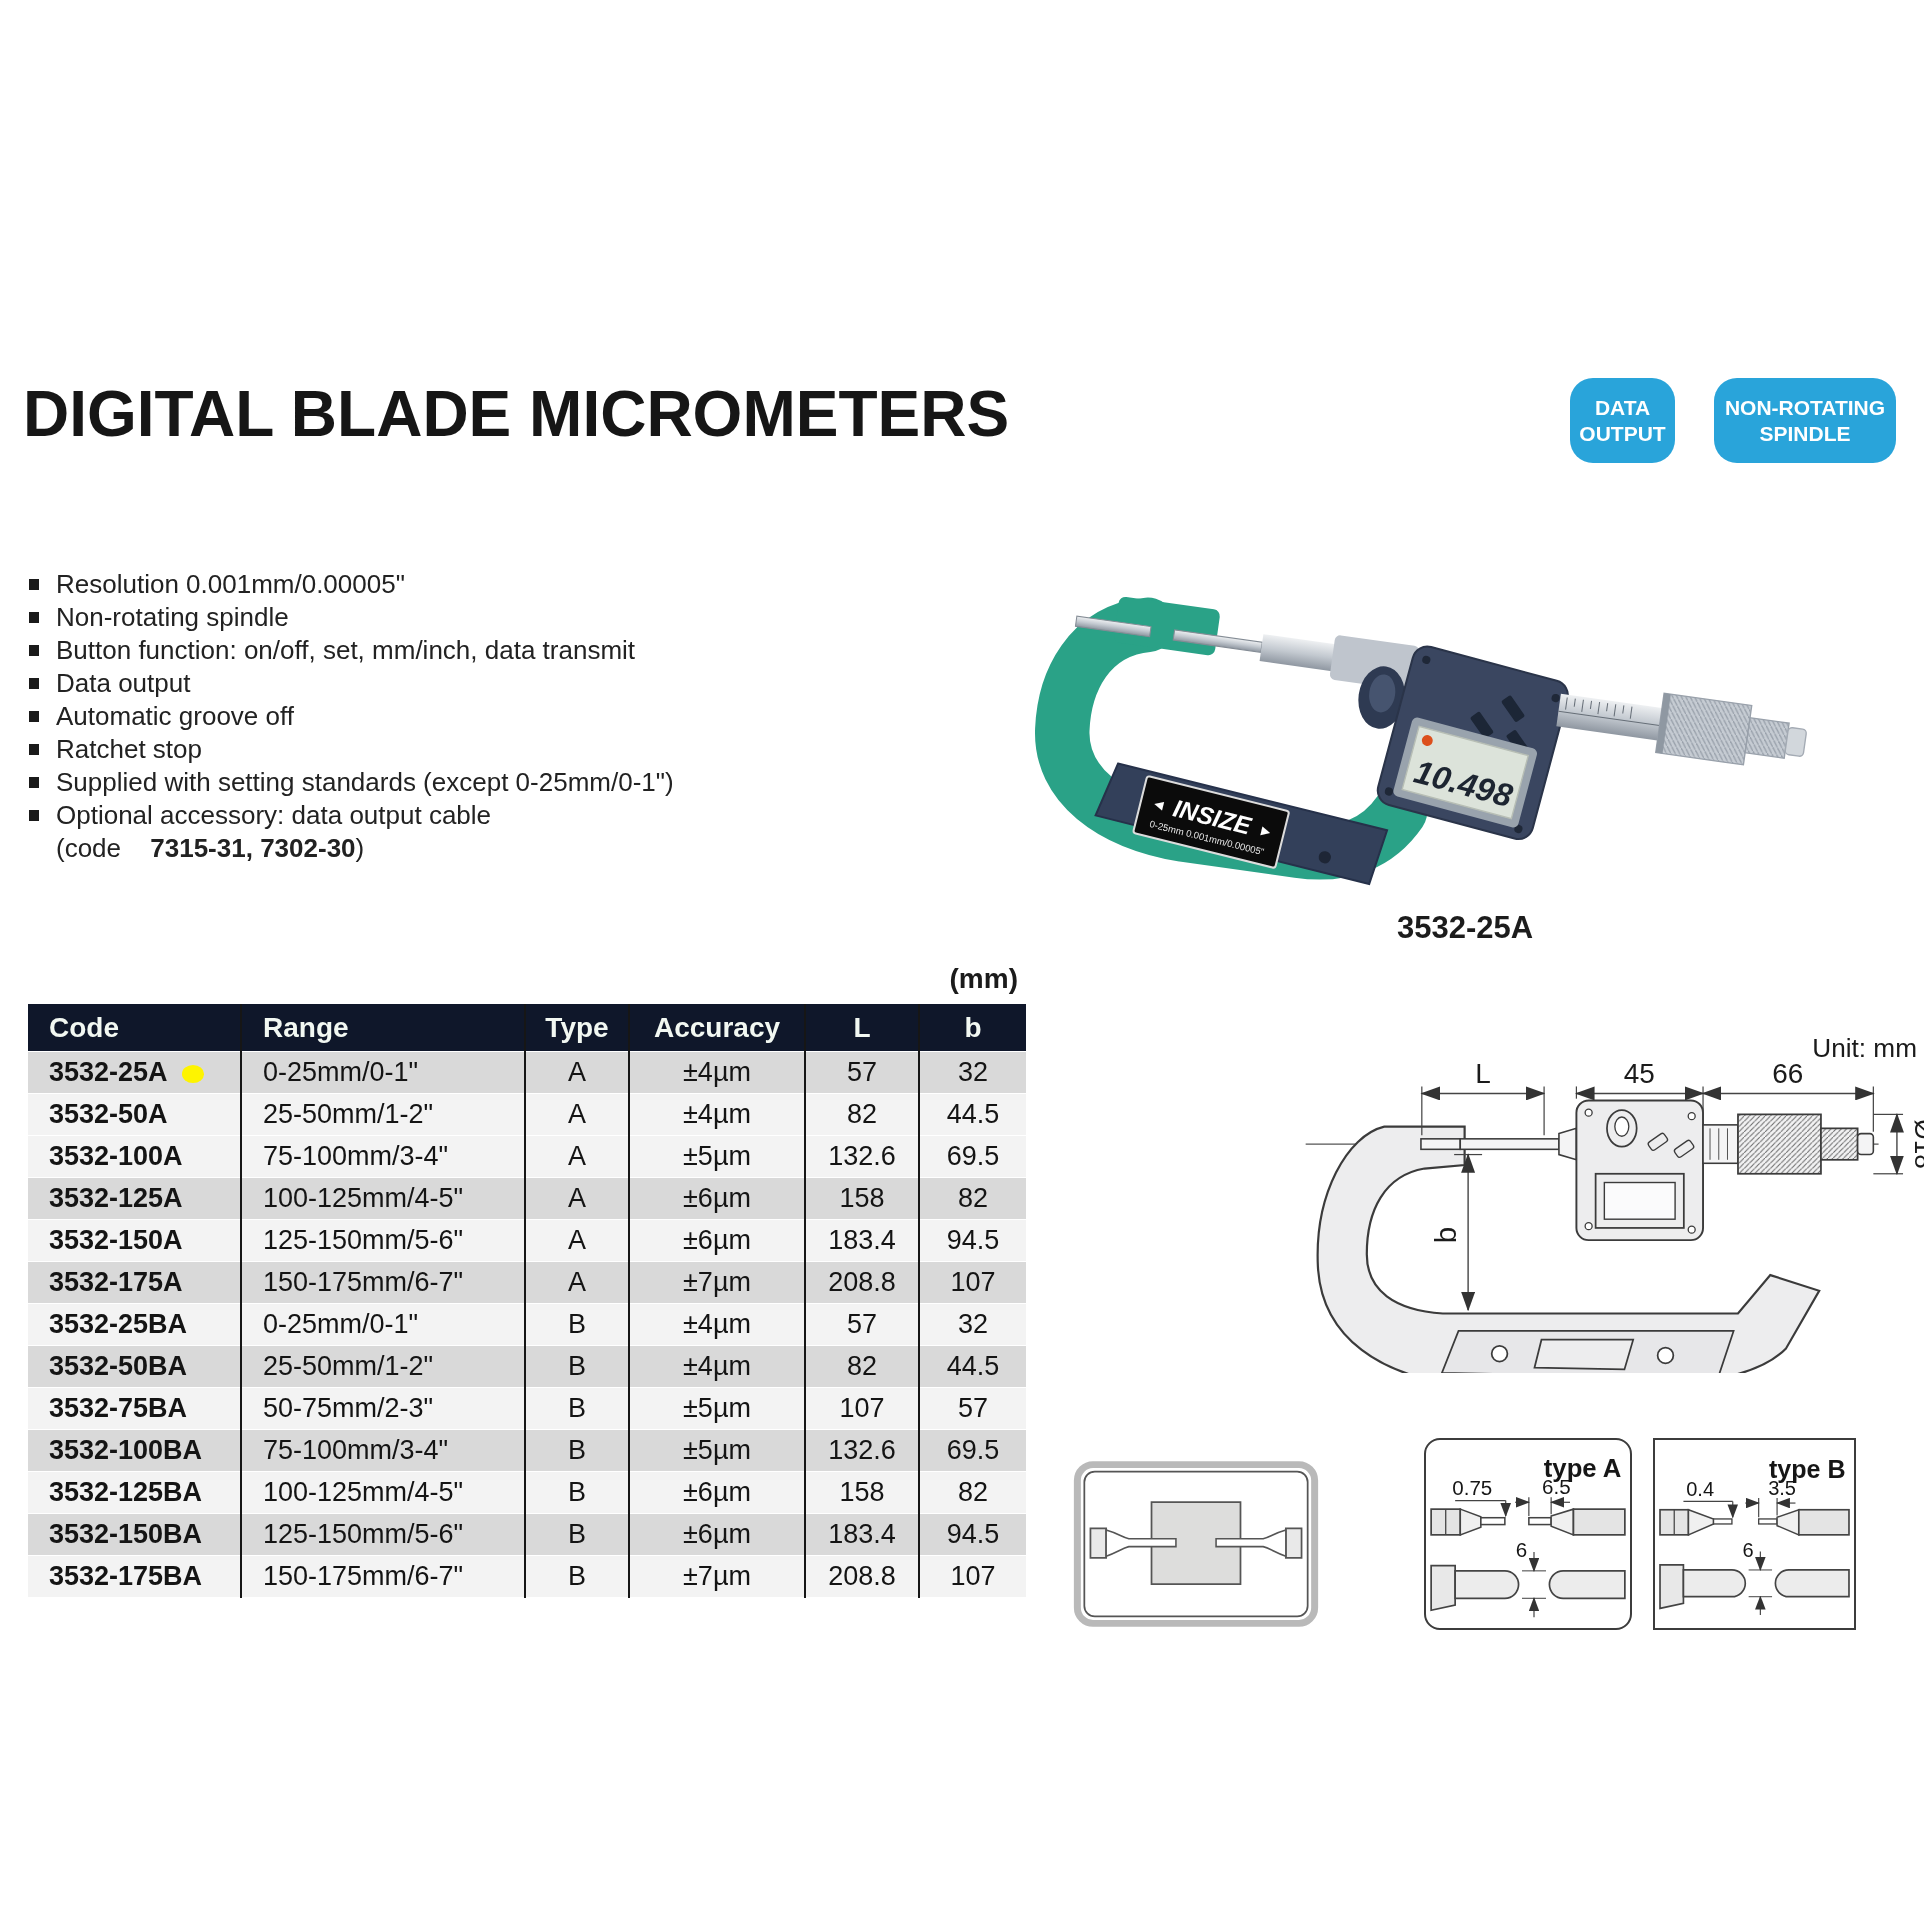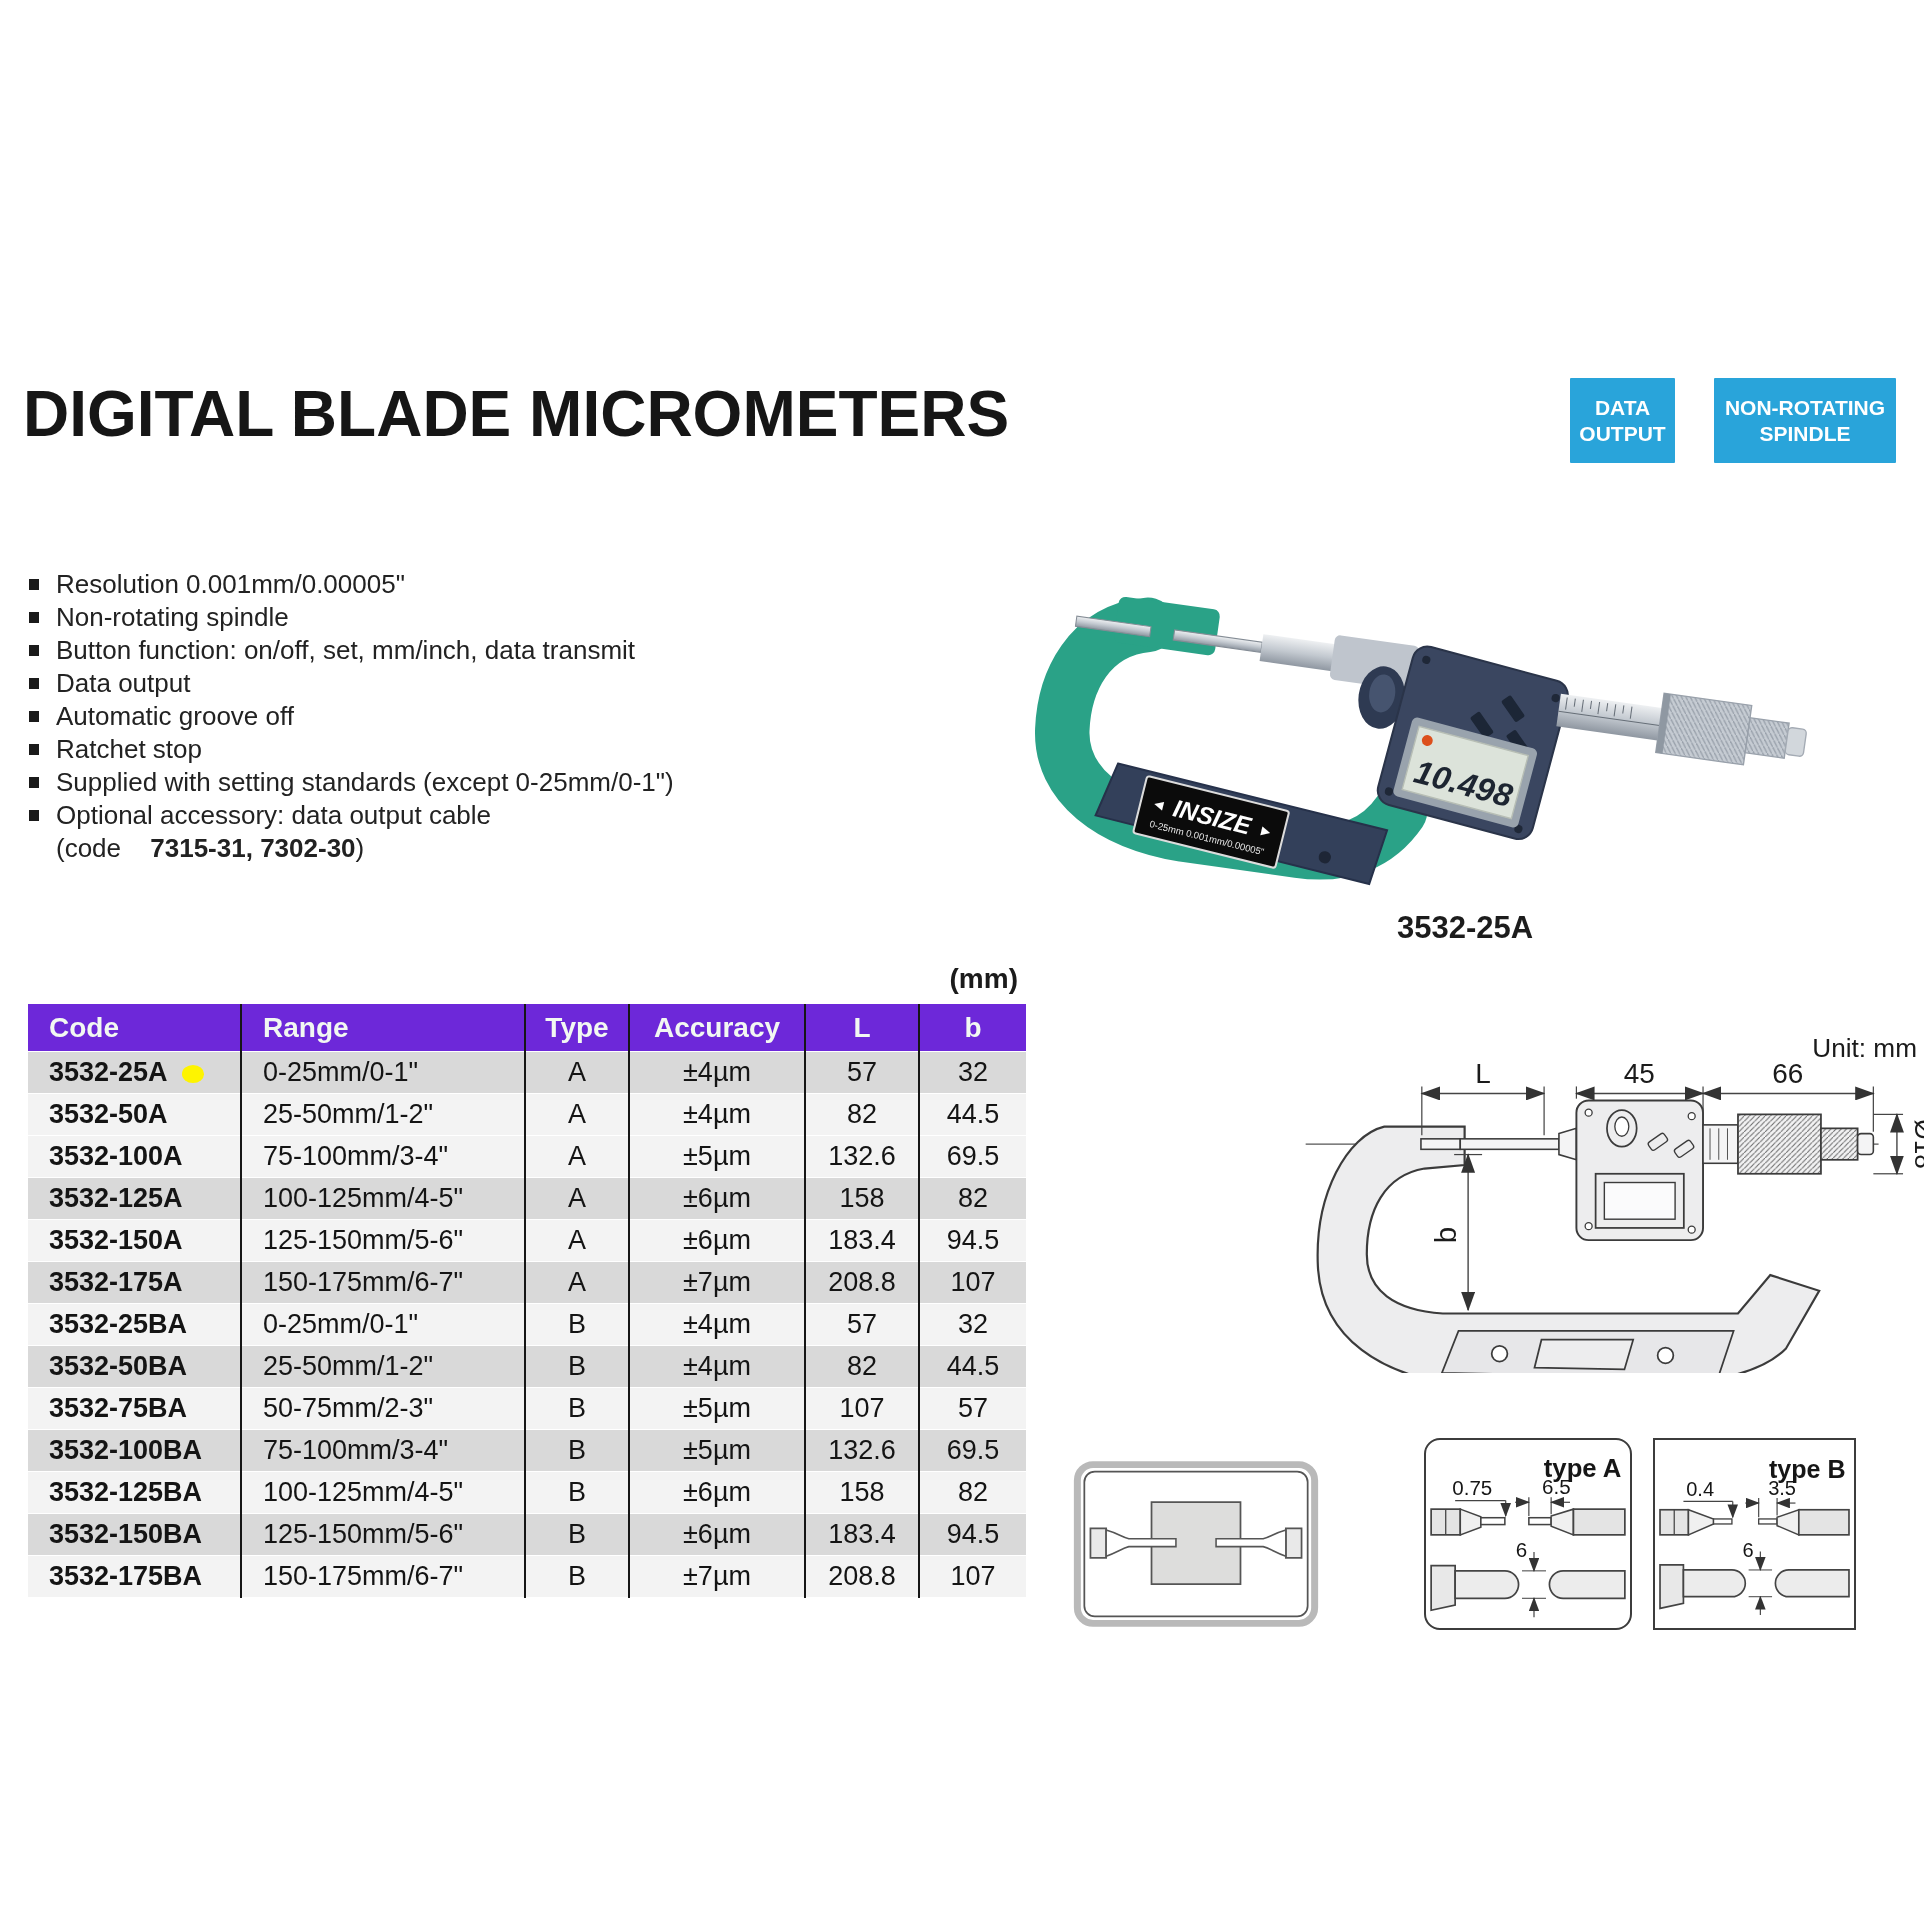--- a/index.html
+++ b/index.html
@@ -4,40 +4,40 @@
 <style>
   html,body{margin:0;padding:0;background:#fff;}
   .page{position:relative;width:1924px;height:1924px;background:#ffffff;overflow:hidden;
         font-family:"Liberation Sans", sans-serif;color:#1b1b1b;}
   .abs{position:absolute;}
 
   
   .page-title{left:23px;top:377px;font-size:64px;font-weight:bold;letter-spacing:0px;color:#161616;}
 
   
-  .badge{border-radius:1px;background:#29a4da;color:#ffffff;font-weight:bold;
+  .badge{border-radius:23px;background:#29a4da;color:#ffffff;font-weight:bold;
          display:flex;flex-direction:column;align-items:center;justify-content:center;
          text-align:center;line-height:1.22;}
   .badge-1{left:1570px;top:378px;width:105px;height:85px;font-size:21px;}
   .badge-2{left:1714px;top:378px;width:182px;height:85px;font-size:21px;}
 
   
   .features{left:26px;top:568px;width:804px;}
   .features ul{list-style:none;margin:0;padding:0;}
   .features li{position:relative;padding-left:30px;font-size:26px;line-height:33px;color:#222;}
   .bullet{position:absolute;left:2.6px;top:11.4px;width:10.5px;height:10.5px;background:#1a1a1a;display:inline-block;}
   .feature-note{padding-left:30px;font-size:26px;line-height:33px;color:#222;}
   .feature-note b{font-weight:bold;margin-left:22px;}
 
   
   .mm-note{left:28px;top:963px;width:997px;text-align:right;font-size:28px;font-weight:bold;padding-right:7px;box-sizing:border-box;}
 
   
   table.spec{left:28px;top:1004px;position:absolute;border-collapse:collapse;table-layout:fixed;width:997px;}
-  table.spec th{background:#6d28d9;color:#f2f8f2;font-size:28px;font-weight:bold;height:47px;padding:0;}
+  table.spec th{background:#0f172a;color:#f2f8f2;font-size:28px;font-weight:bold;height:47px;padding:0;}
   table.spec td{font-size:27px;height:41px;padding:0;vertical-align:middle;color:#141414;}
   table.spec th.c-code, table.spec th.c-range{text-align:left;padding-left:21px;}
   table.spec td.c-code{font-weight:bold;text-align:left;padding-left:21px;}
   table.spec td.c-range{text-align:left;padding-left:21px;}
   table.spec .c-type,table.spec .c-acc,table.spec .c-l,table.spec .c-b{text-align:center;}
   table.spec th + th, table.spec td + td{border-left:2.6px solid #161616;}
   table.spec tr{border-bottom:1.7px solid #ffffff;}
   tr.row-dark td{background:#d9d9d9;}
   tr.row-light td{background:#f3f3f3;}
   .dot{display:none;width:22px;height:17.5px;border-radius:50%;background:#fef400;margin-left:14px;vertical-align:middle;}

